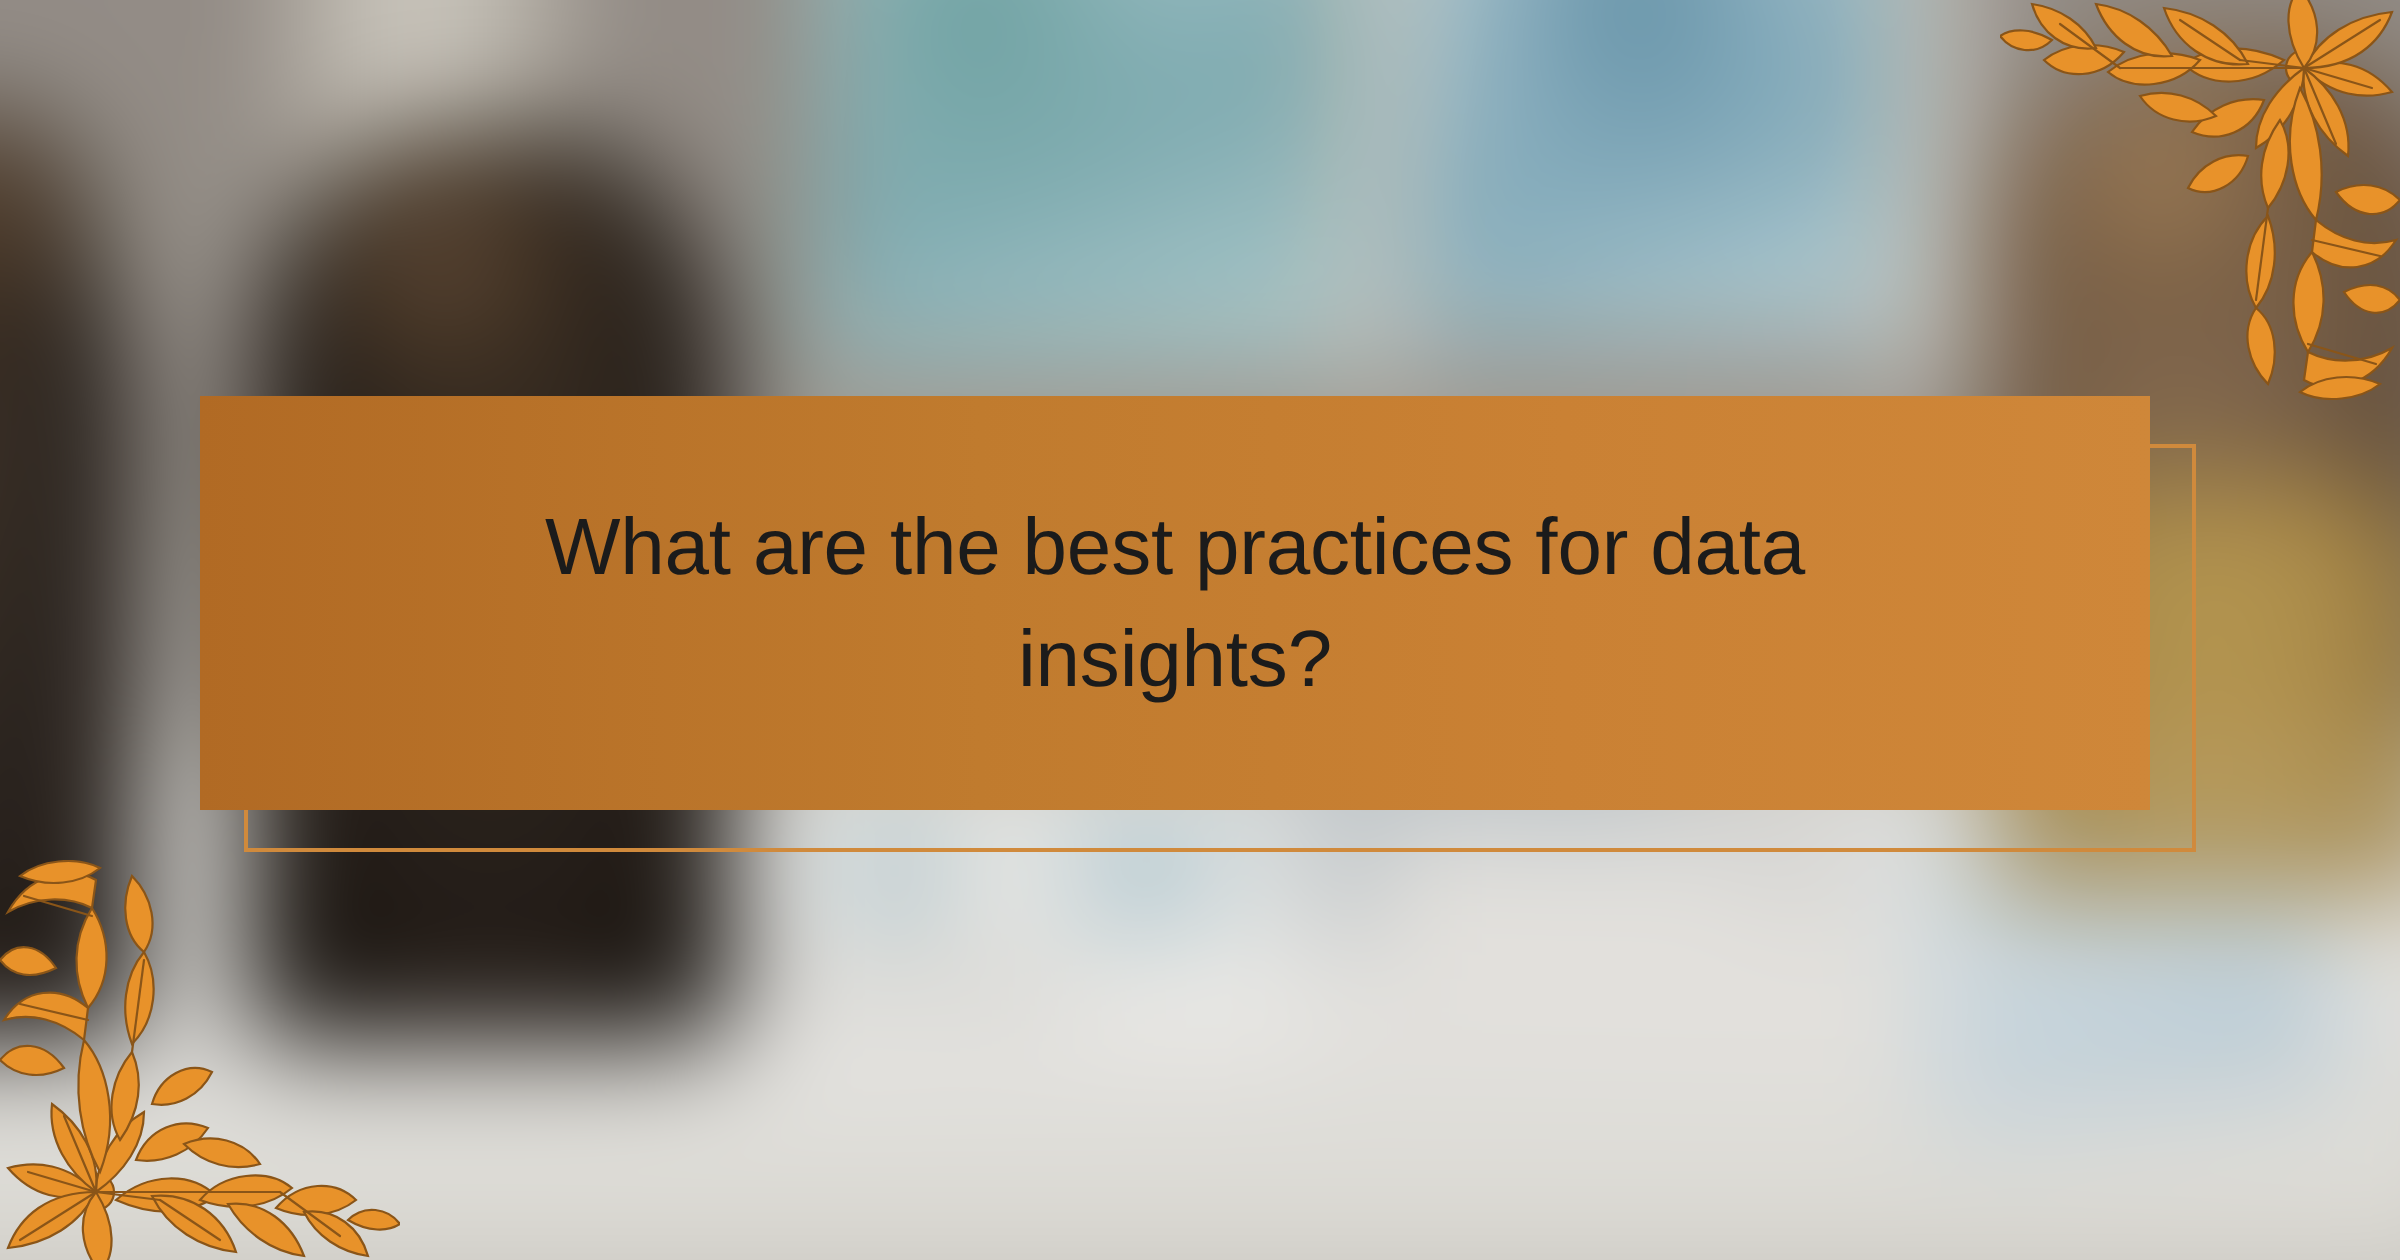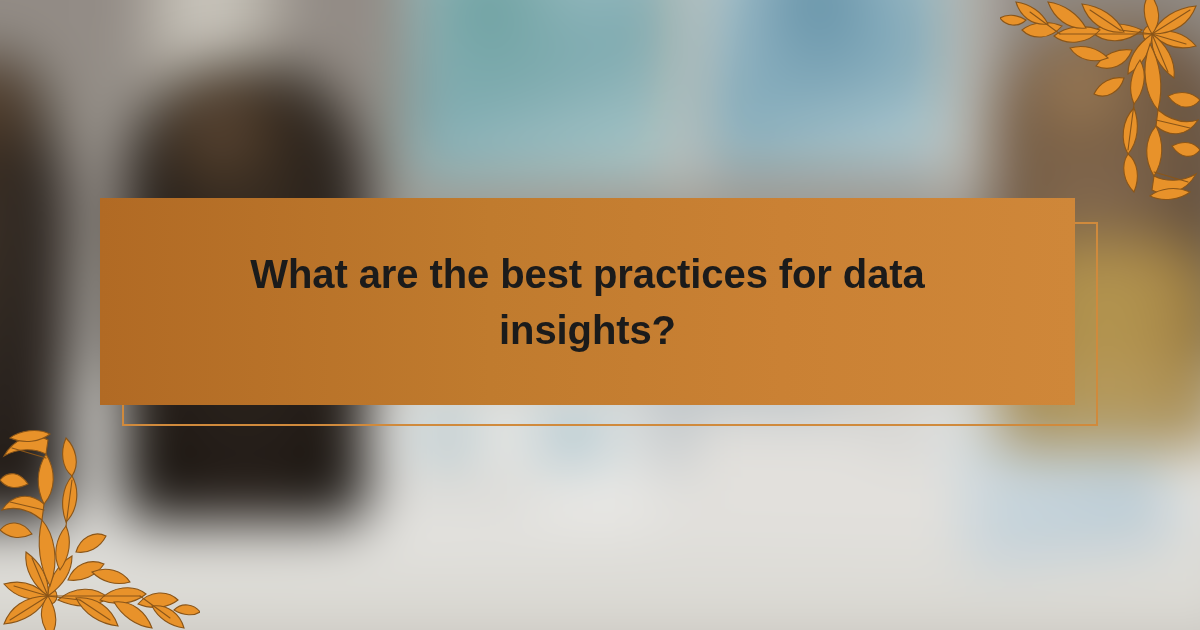--- a/index.html
+++ b/index.html
@@ -253,21 +253,21 @@
     justify-content: center;
   }
 
   .headline-text {
     margin: 0;
     width: 690px;
     text-align: center;
     font-family: "Liberation Sans", sans-serif;
     font-size: 40px;
     line-height: 56px;
-    font-weight: 700;
+    font-weight: 400;
     color: #1b1b1b;
     letter-spacing: -0.1px;
   }
 </style>
 </head>
 <body>
 
 <div class="canvas">
 
   <div class="bg-photo">

